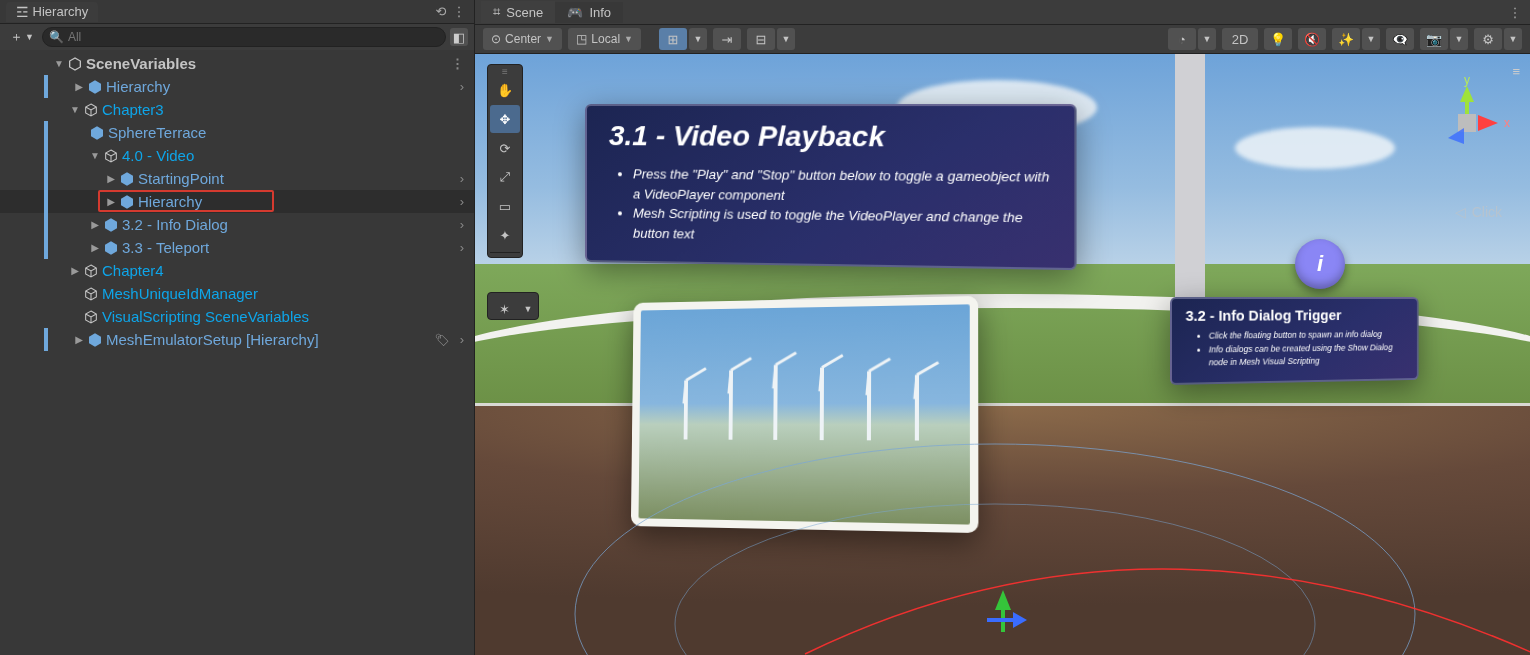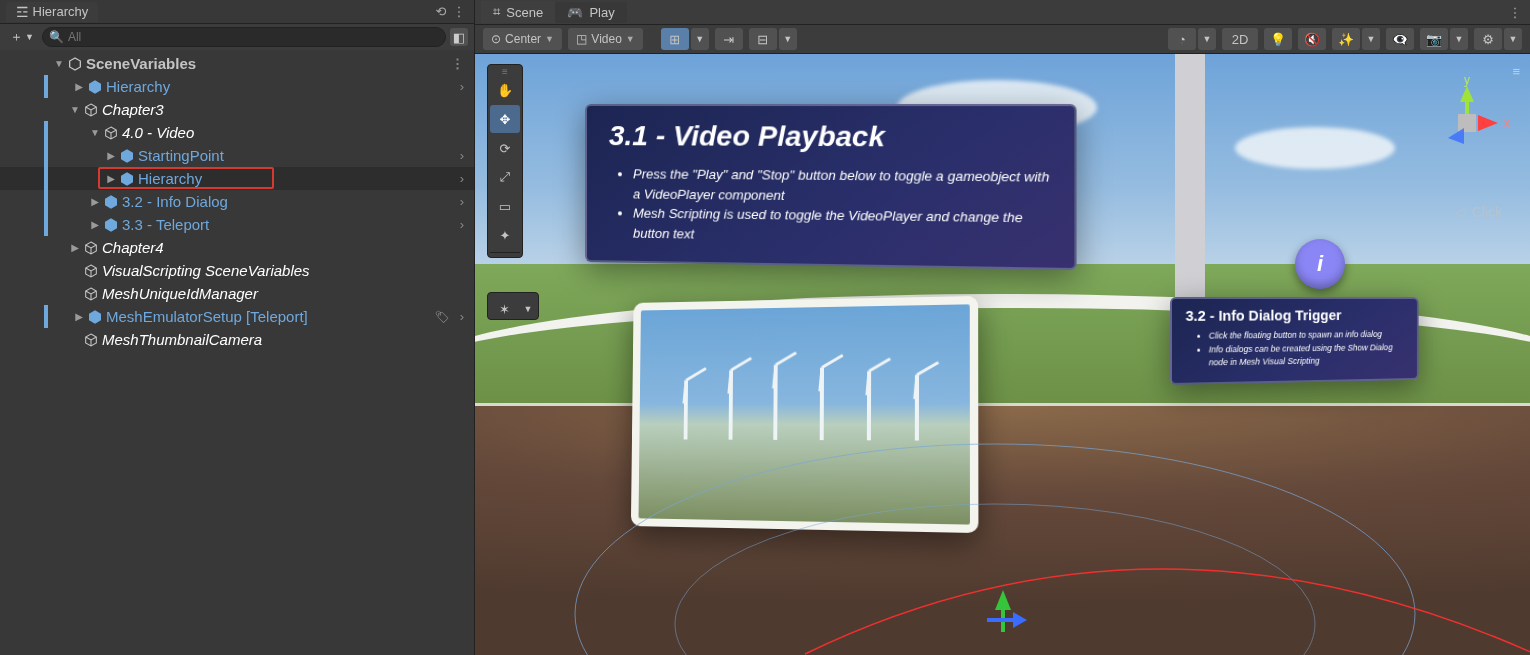--- a/index.html
+++ b/index.html
@@ -84,21 +84,21 @@
 .tree-row {
   height: 23px;
   display:flex;
   align-items:center;
   padding-right: 6px;
   position: relative;
   font-size: 15px;
 }
 .tree-row.scene-row { font-weight:600; color:#c4c4c4; }
 .tree-row.prefab .lbl { color:#6fa8dc; }
-.tree-row.normal .lbl { color:#ffffff;font-style:italic; }
+.tree-row.normal .lbl { color:#0ea5e9; }
 .tree-row.selected { background:#2d2d2d; }
 .tree-row .bar {
   width:4px; height:100%; margin-right:0px;
 }
 .bar.b-on { background:#6fa8dc; }
 .bar.b-off { background:transparent; }
 .tree-row .indent { display:inline-block; }
 .arrow { width:14px; color:#9a9a9a; font-size:10px; display:inline-block; text-align:center; cursor:pointer; }
 .cube { width:18px; display:inline-flex; justify-content:center; margin-right:2px; }
 .cube svg { width:16px; height:16px; }
@@ -319,20 +319,32 @@
       <span class="indent" style="width:64px;"></span>
       <span class="arrow">▼</span>
       <span class="cube">
         <svg viewBox="0 0 24 24">
             <path fill="none" stroke="#c4c4c4" stroke-width="1.6" d="M12 3l8 4.5v9L12 21l-8-4.5v-9L12 3zM4 7.5l8 4.5 8-4.5M12 12v9"></path>
           </svg>
       </span>
       <span class="lbl">Chapter3</span>
     </div>
 
+    <div class="tree-row prefab">
+      <span class="bar b-off"></span>
+      <span class="indent" style="width:40px;"></span>
+      <span class="bar b-on" style="margin-right:4px;"></span>
+      <span class="indent" style="width:36px;"></span>
+      <span class="cube">
+        <svg viewBox="0 0 24 24">
+            <path fill="#6fa8dc" d="M12 2l9 5v10l-9 5-9-5V7l9-5z"></path>
+          </svg>
+      </span>
+      <span class="lbl">SphereTerrace</span>
+    </div>
 
     <div class="tree-row normal">
       <span class="bar b-off"></span>
       <span class="indent" style="width:40px;"></span>
       <span class="bar b-on" style="margin-right:4px;"></span>
       <span class="indent" style="width:36px;"></span>
       <span class="arrow">▼</span>
       <span class="cube">
         <svg viewBox="0 0 24 24">
             <path fill="none" stroke="#c4c4c4" stroke-width="1.6" d="M12 3l8 4.5v9L12 21l-8-4.5v-9L12 3zM4 7.5l8 4.5 8-4.5M12 12v9"></path>
@@ -420,88 +432,78 @@
     </div>
 
     <div class="tree-row normal">
       <span class="bar b-off"></span>
       <span class="indent" style="width:78px;"></span>
       <span class="cube">
         <svg viewBox="0 0 24 24">
             <path fill="none" stroke="#c4c4c4" stroke-width="1.6" d="M12 3l8 4.5v9L12 21l-8-4.5v-9L12 3zM4 7.5l8 4.5 8-4.5M12 12v9"></path>
           </svg>
       </span>
+      <span class="lbl">MeshUniqueIdManager</span>
+    </div>
+
+    <div class="tree-row normal">
+      <span class="bar b-off"></span>
+      <span class="indent" style="width:78px;"></span>
+      <span class="cube">
+        <svg viewBox="0 0 24 24">
+            <path fill="none" stroke="#c4c4c4" stroke-width="1.6" d="M12 3l8 4.5v9L12 21l-8-4.5v-9L12 3zM4 7.5l8 4.5 8-4.5M12 12v9"></path>
+          </svg>
+      </span>
       <span class="lbl">VisualScripting SceneVariables</span>
-    </div>
-
-    <div class="tree-row normal">
-      <span class="bar b-off"></span>
-      <span class="indent" style="width:78px;"></span>
-      <span class="cube">
-        <svg viewBox="0 0 24 24">
-            <path fill="none" stroke="#c4c4c4" stroke-width="1.6" d="M12 3l8 4.5v9L12 21l-8-4.5v-9L12 3zM4 7.5l8 4.5 8-4.5M12 12v9"></path>
-          </svg>
-      </span>
-      <span class="lbl">MeshUniqueIdManager</span>
     </div>
 
     <div class="tree-row prefab">
       <span class="bar b-off"></span>
       <span class="indent" style="width:40px;"></span>
       <span class="bar b-on" style="margin-right:4px;"></span>
       <span class="indent" style="width:20px;"></span>
       <span class="arrow">▶</span>
       <span class="cube">
         <svg viewBox="0 0 24 24">
             <path fill="#6fa8dc" d="M12 2l9 5v10l-9 5-9-5V7l9-5z"></path>
           </svg>
       </span>
-      <span class="lbl">MeshEmulatorSetup [Teleport]</span>
+      <span class="lbl">MeshEmulatorSetup [Hierarchy]</span>
       <span class="row-spacer"></span>
       <span class="tag-icon">🏷</span>
       <span class="row-right">›</span>
     </div>
 
-    <div class="tree-row normal">
-      <span class="bar b-off"></span>
-      <span class="indent" style="width:78px;"></span>
-      <span class="cube">
-        <svg viewBox="0 0 24 24">
-            <path fill="none" stroke="#c4c4c4" stroke-width="1.6" d="M12 3l8 4.5v9L12 21l-8-4.5v-9L12 3zM4 7.5l8 4.5 8-4.5M12 12v9"></path>
-          </svg>
-      </span>
-      <span class="lbl">MeshThumbnailCamera</span>
-    </div>
 
   </div>
 </div>
 
 <div class="scene-panel">
   <div class="scene-tabs">
     <div class="tab active">
       <span>⌗</span>
       <span>Scene</span>
     </div>
     <div class="tab">
       <span>🎮</span>
-      <span>Play</span>
+      <span>Info</span>
     </div>
     <div class="spacer"></div>
     <div class="header-icon">⋮</div>
   </div>
 
   <div class="scene-toolbar">
     <div class="tb-btn">
       <span>⊙</span>
       <span>Center</span>
       <span class="dd">▼</span>
     </div>
     <div class="tb-btn">
       <span>◳</span>
-      <span>Video</span>
+      <span>Local</span>
       <span class="dd">▼</span>
     </div>
     <div class="tb-divider"></div>
     <div class="tb-group">
       <div class="tb-icon-btn active">⊞</div>
       <div class="tb-icon-btn" style="width:18px">
           <span style="font-size:9px">▼</span>
         </div>
     </div>
     <div class="tb-icon-btn">⇥</div>

